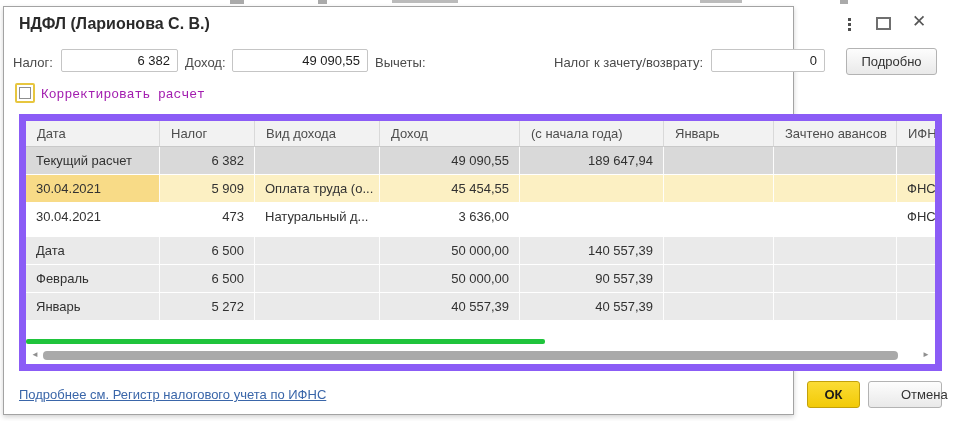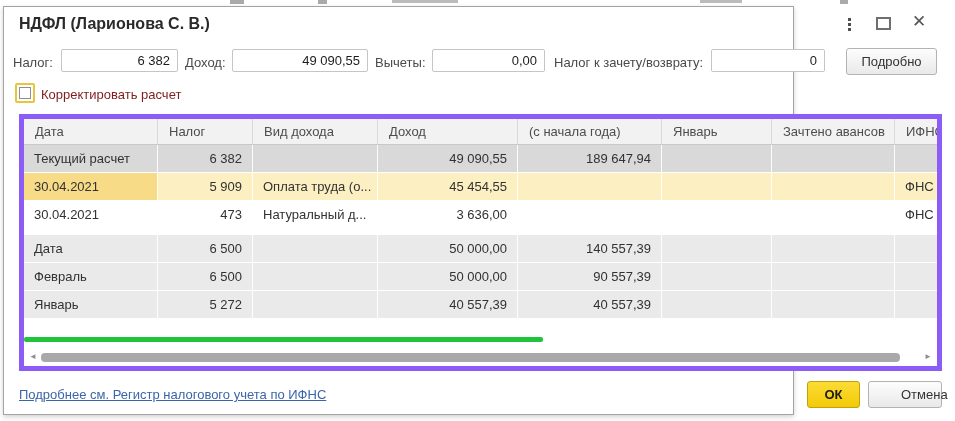--- a/index.html
+++ b/index.html
@@ -24,24 +24,24 @@
   .flabel { position:absolute; font-size:13px; color:#4a4a4a; top:48px; white-space:nowrap; }
   .finput { position:absolute; top:42px; height:23px; border:1px solid #c5c5c5; border-radius:2px;
             font-family:inherit; font-size:13px; color:#1d1d1d; text-align:right; padding:0 7px; background:#fff; }
   .btn { position:absolute; height:27px; border:1px solid #b3b3b3; border-radius:3px; font-family:inherit;
          font-size:13px; color:#333; background:linear-gradient(#fdfdfd,#e9e9e9); cursor:pointer; }
 
   
   .cbring { position:absolute; left:11px; top:76px; width:20px; height:20px; border:2px solid #e7c63f; border-radius:2px;
             background:#fff; cursor:pointer; }
   .cbbox { position:absolute; left:2px; top:2px; width:12px; height:12px; border:1px solid #8f8f8f; background:#fff; }
-  .cblabel { position:absolute; left:37px; top:80px; font-size:13px; color:#7f1d1d; }
-
-  
-  .grid { position:absolute; left:15px; top:107px; width:923px; height:257px; border:5px solid #8b5cf6;
+  .cblabel { position:absolute; left:37px; top:80px; font-size:13px; color:#a21caf;font-family:Liberation Mono, monospace; }
+
+  
+  .grid { position:absolute; left:15px; top:107px; width:923px; height:257px; border:7px solid #8b5cf6;
           background:#fff; overflow:hidden; }
   table { border-collapse:separate; border-spacing:0; table-layout:fixed; width:1000px; font-size:13px; }
   col.c0{width:134px} col.c1{width:95px} col.c2{width:125px} col.c3{width:140px}
   col.c4{width:144px} col.c5{width:110px} col.c6{width:123px} col.c7{width:129px}
   th { height:26px; background:#f2f2f2; color:#4d4d4d; font-weight:normal; text-align:left;
        padding:0 8px 0 11px; border-right:1px solid #d9d9d9; border-bottom:1px solid #c9c9c9; white-space:nowrap; overflow:hidden; cursor:pointer; }
   td { height:28px; color:#323232; padding:0 10px; white-space:nowrap; overflow:hidden;
        border-right:1px solid rgba(255,255,255,.9); border-bottom:1px solid #fff; cursor:default; }
   td.num { text-align:right; }
   tr.r-total td { background:#d9d9d9; }
@@ -84,21 +84,20 @@
         <i></i>
       </div>
     <div class="winbox"></div>
     <div class="winclose">✕</div>
 
     <span class="flabel" style="left:9px;">Налог:</span>
     <input class="finput" style="left: 57px; width: 117px;" value="6 382">
     <span class="flabel" style="left:181px;">Доход:</span>
     <input class="finput" style="left: 228px; width: 136px;" value="49 090,55">
     <span class="flabel" style="left:371px;">Вычеты:</span>
-    <input class="finput" style="left: 428px; width: 113px;" value="0,00">
     <span class="flabel" style="left:550px;">Налог к зачету/возврату:</span>
     <input class="finput" style="left: 707px; width: 114px;" value="0">
     <button class="btn" style="left:842px;top:41px;width:91px;">Подробно</button>
 
     <div class="cbring">
         <div class="cbbox"></div>
       </div>
     <span class="cblabel">Корректировать расчет</span>
 
     <div class="grid">

